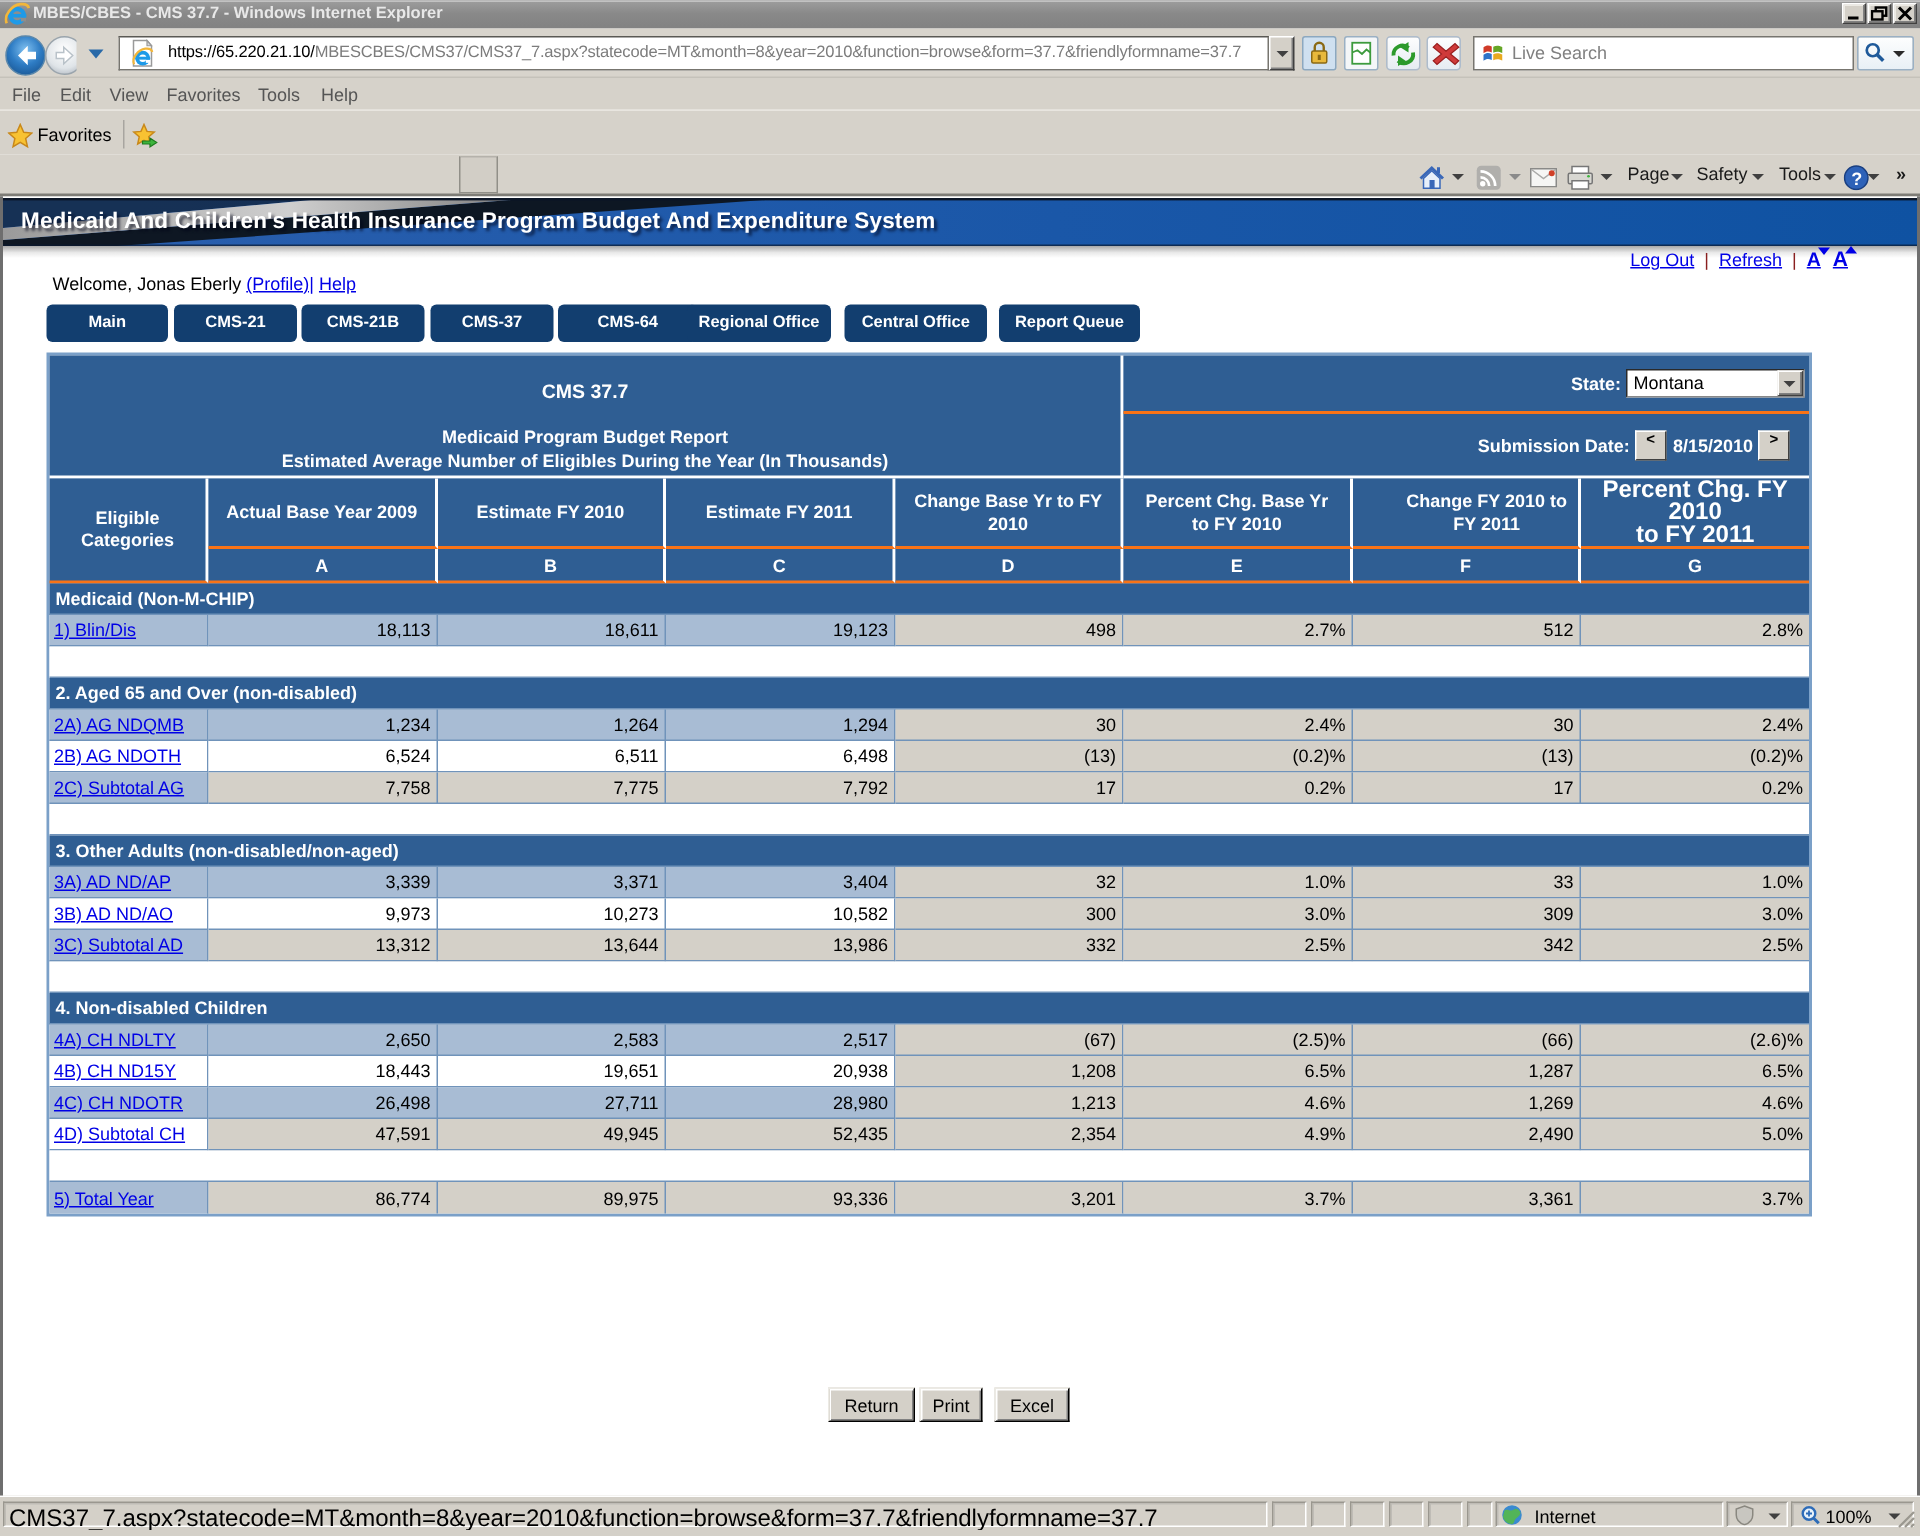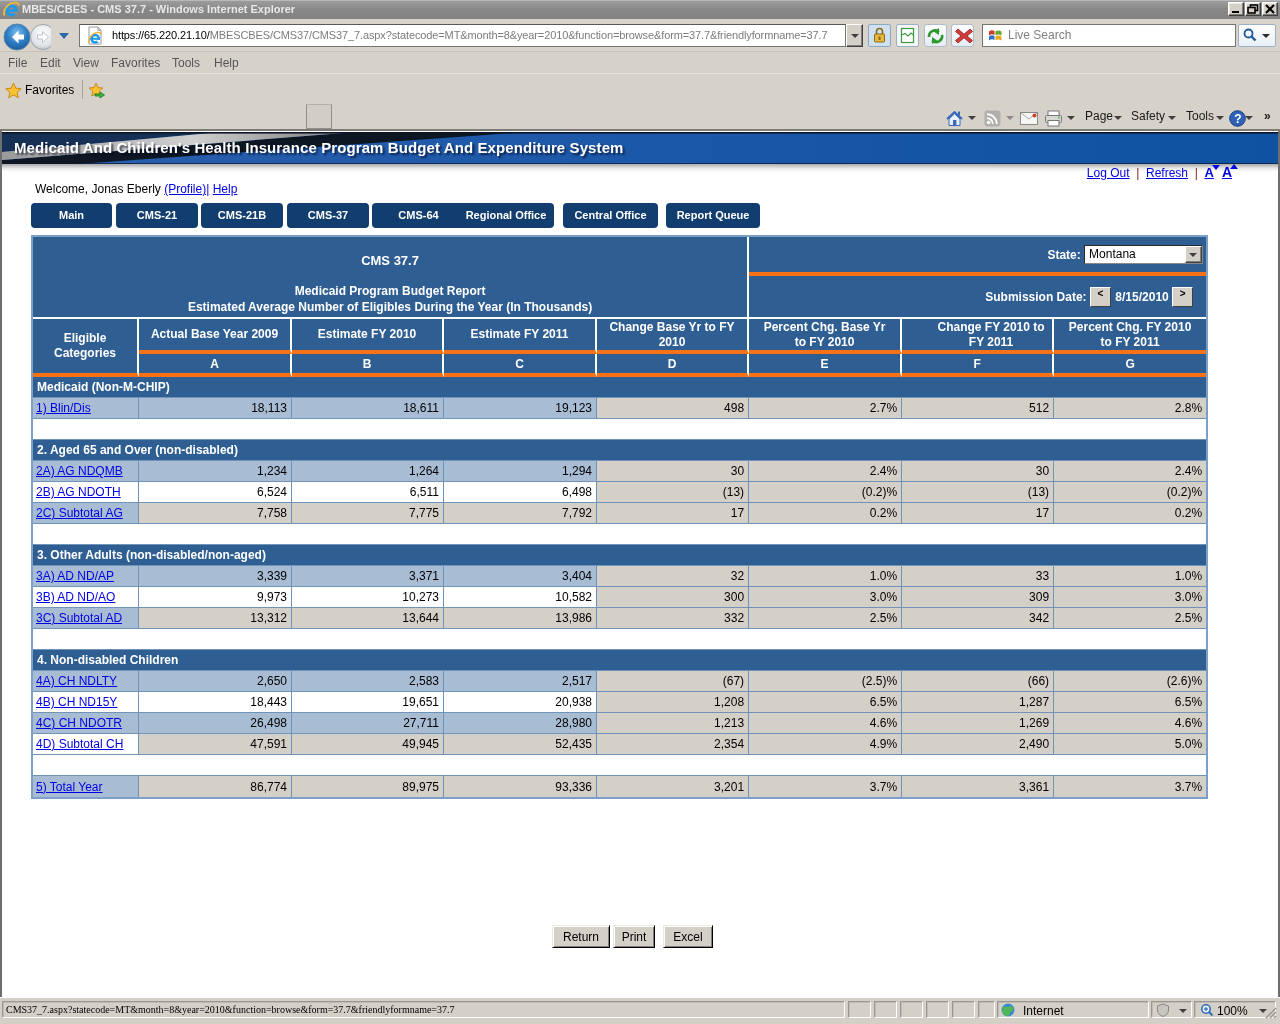--- a/index.html
+++ b/index.html
@@ -61,21 +61,21 @@
   color:#fff; font-size:11px; font-weight:bold; text-align:center; line-height:25px; }
 
 
 #tblwrap { position:absolute; left:29px; top:104px; border:2px solid #7BA0C8; }
 table { border-collapse:separate; border-spacing:0; table-layout:fixed; width:1173px;
   font-family:"Liberation Sans",sans-serif; }
 td { overflow:hidden; }
 td.num, td.lbl, td.sect { white-space:nowrap; }
 .hd { background:#2F5E93; color:#fff; font-weight:bold; }
 .wr { border-right:2px solid #fff; }
-.wb { border-bottom:4px solid #f97316; }
+.wb { border-bottom:2px solid #f97316; }
 .br { border-right:1px solid #7093BA; }
 .bb { border-bottom:1px solid #7093BA; }
 .sect { background:#2F5E93; color:#fff; font-weight:bold; font-size:12px; padding-left:4px; height:21px; }
 .lbl { font-size:12px; padding-left:3px; }
 .lbl a { color:#0000E6; text-decoration:underline; }
 .num { font-size:12px; text-align:right; padding-right:4px; color:#000; }
 .cblue { background:#A8BCD4; }
 .cwhite { background:#fff; }
 .cgray { background:#D4D0C8; }
 .spacer { background:#fff; height:21px; }
@@ -348,21 +348,21 @@
   </tr>
 
   <tr>
     <td class="hd wr wb" rowspan="2" style="text-align:center;font-size:12px;line-height:15px;">Eligible<br>Categories</td>
     <td class="hd wr wb" style="text-align:center;font-size:12px;height:35px;line-height:15px;">Actual Base Year 2009</td>
     <td class="hd wr wb" style="text-align:center;font-size:12px;height:35px;line-height:15px;">Estimate FY 2010</td>
     <td class="hd wr wb" style="text-align:center;font-size:12px;height:35px;line-height:15px;">Estimate FY 2011</td>
     <td class="hd wr wb" style="text-align:center;font-size:12px;height:35px;line-height:15px;">Change Base Yr to FY 2010</td>
     <td class="hd wr wb" style="text-align:center;font-size:12px;height:35px;line-height:15px;">Percent Chg. Base Yr<br>to FY 2010</td>
     <td class="hd wr wb" style="text-align:center;font-size:12px;height:35px;line-height:15px;padding-left:28px;">Change FY 2010 to FY 2011</td>
-    <td class="hd wb" style="text-align:center;font-size:12px;height:35px;line-height:15px;">Percent Chg. FY 2010<br>to FY 2011</td>
+    <td class="hd wb" style="text-align:center;font-size:16px;height:35px;line-height:15px;">Percent Chg. FY 2010<br>to FY 2011</td>
   </tr>
 
   <tr>
     <td class="hd wr wb" style="text-align:center;font-size:12px;height:23px;">A</td>
     <td class="hd wr wb" style="text-align:center;font-size:12px;height:23px;">B</td>
     <td class="hd wr wb" style="text-align:center;font-size:12px;height:23px;">C</td>
     <td class="hd wr wb" style="text-align:center;font-size:12px;height:23px;">D</td>
     <td class="hd wr wb" style="text-align:center;font-size:12px;height:23px;">E</td>
     <td class="hd wr wb" style="text-align:center;font-size:12px;height:23px;">F</td>
     <td class="hd wb" style="text-align:center;font-size:12px;height:23px;">G</td>
@@ -515,21 +515,21 @@
       </table>
   </div>
 
   <div class="winbtn" style="left:550px;top:794px;width:58px;">Return</div>
   <div class="winbtn" style="left:611px;top:794px;width:42px;">Print</div>
   <div class="winbtn" style="left:661px;top:794px;width:50px;">Excel</div>
 </div>
 
 <div class="abs" id="statusbar">
   <div class="pane" style="left:2px;width:843px;">
-      <span style="position:absolute;left:3px;top:2px;font-size:10px;color:#000;font-family:Liberation Serif, serif;">CMS37_7.aspx?statecode=MT&amp;month=8&amp;year=2010&amp;function=browse&amp;form=37.7&amp;friendlyformname=37.7</span>
+      <span style="position:absolute;left:3px;top:2px;font-size:16px;color:#000;">CMS37_7.aspx?statecode=MT&amp;month=8&amp;year=2010&amp;function=browse&amp;form=37.7&amp;friendlyformname=37.7</span>
     </div>
   <div class="pane" style="left:848px;width:23px;"></div>
   <div class="pane" style="left:874px;width:23px;"></div>
   <div class="pane" style="left:900px;width:23px;"></div>
   <div class="pane" style="left:926px;width:23px;"></div>
   <div class="pane" style="left:952px;width:23px;"></div>
   <div class="pane" style="left:978px;width:17px;"></div>
   <div class="pane" style="left:997px;width:152px;">
     <svg style="position:absolute;left:3px;top:1px;" width="14" height="14" viewBox="0 0 14 14">
       <circle cx="7" cy="7" r="6.5" fill="#3a8ad0"></circle>

